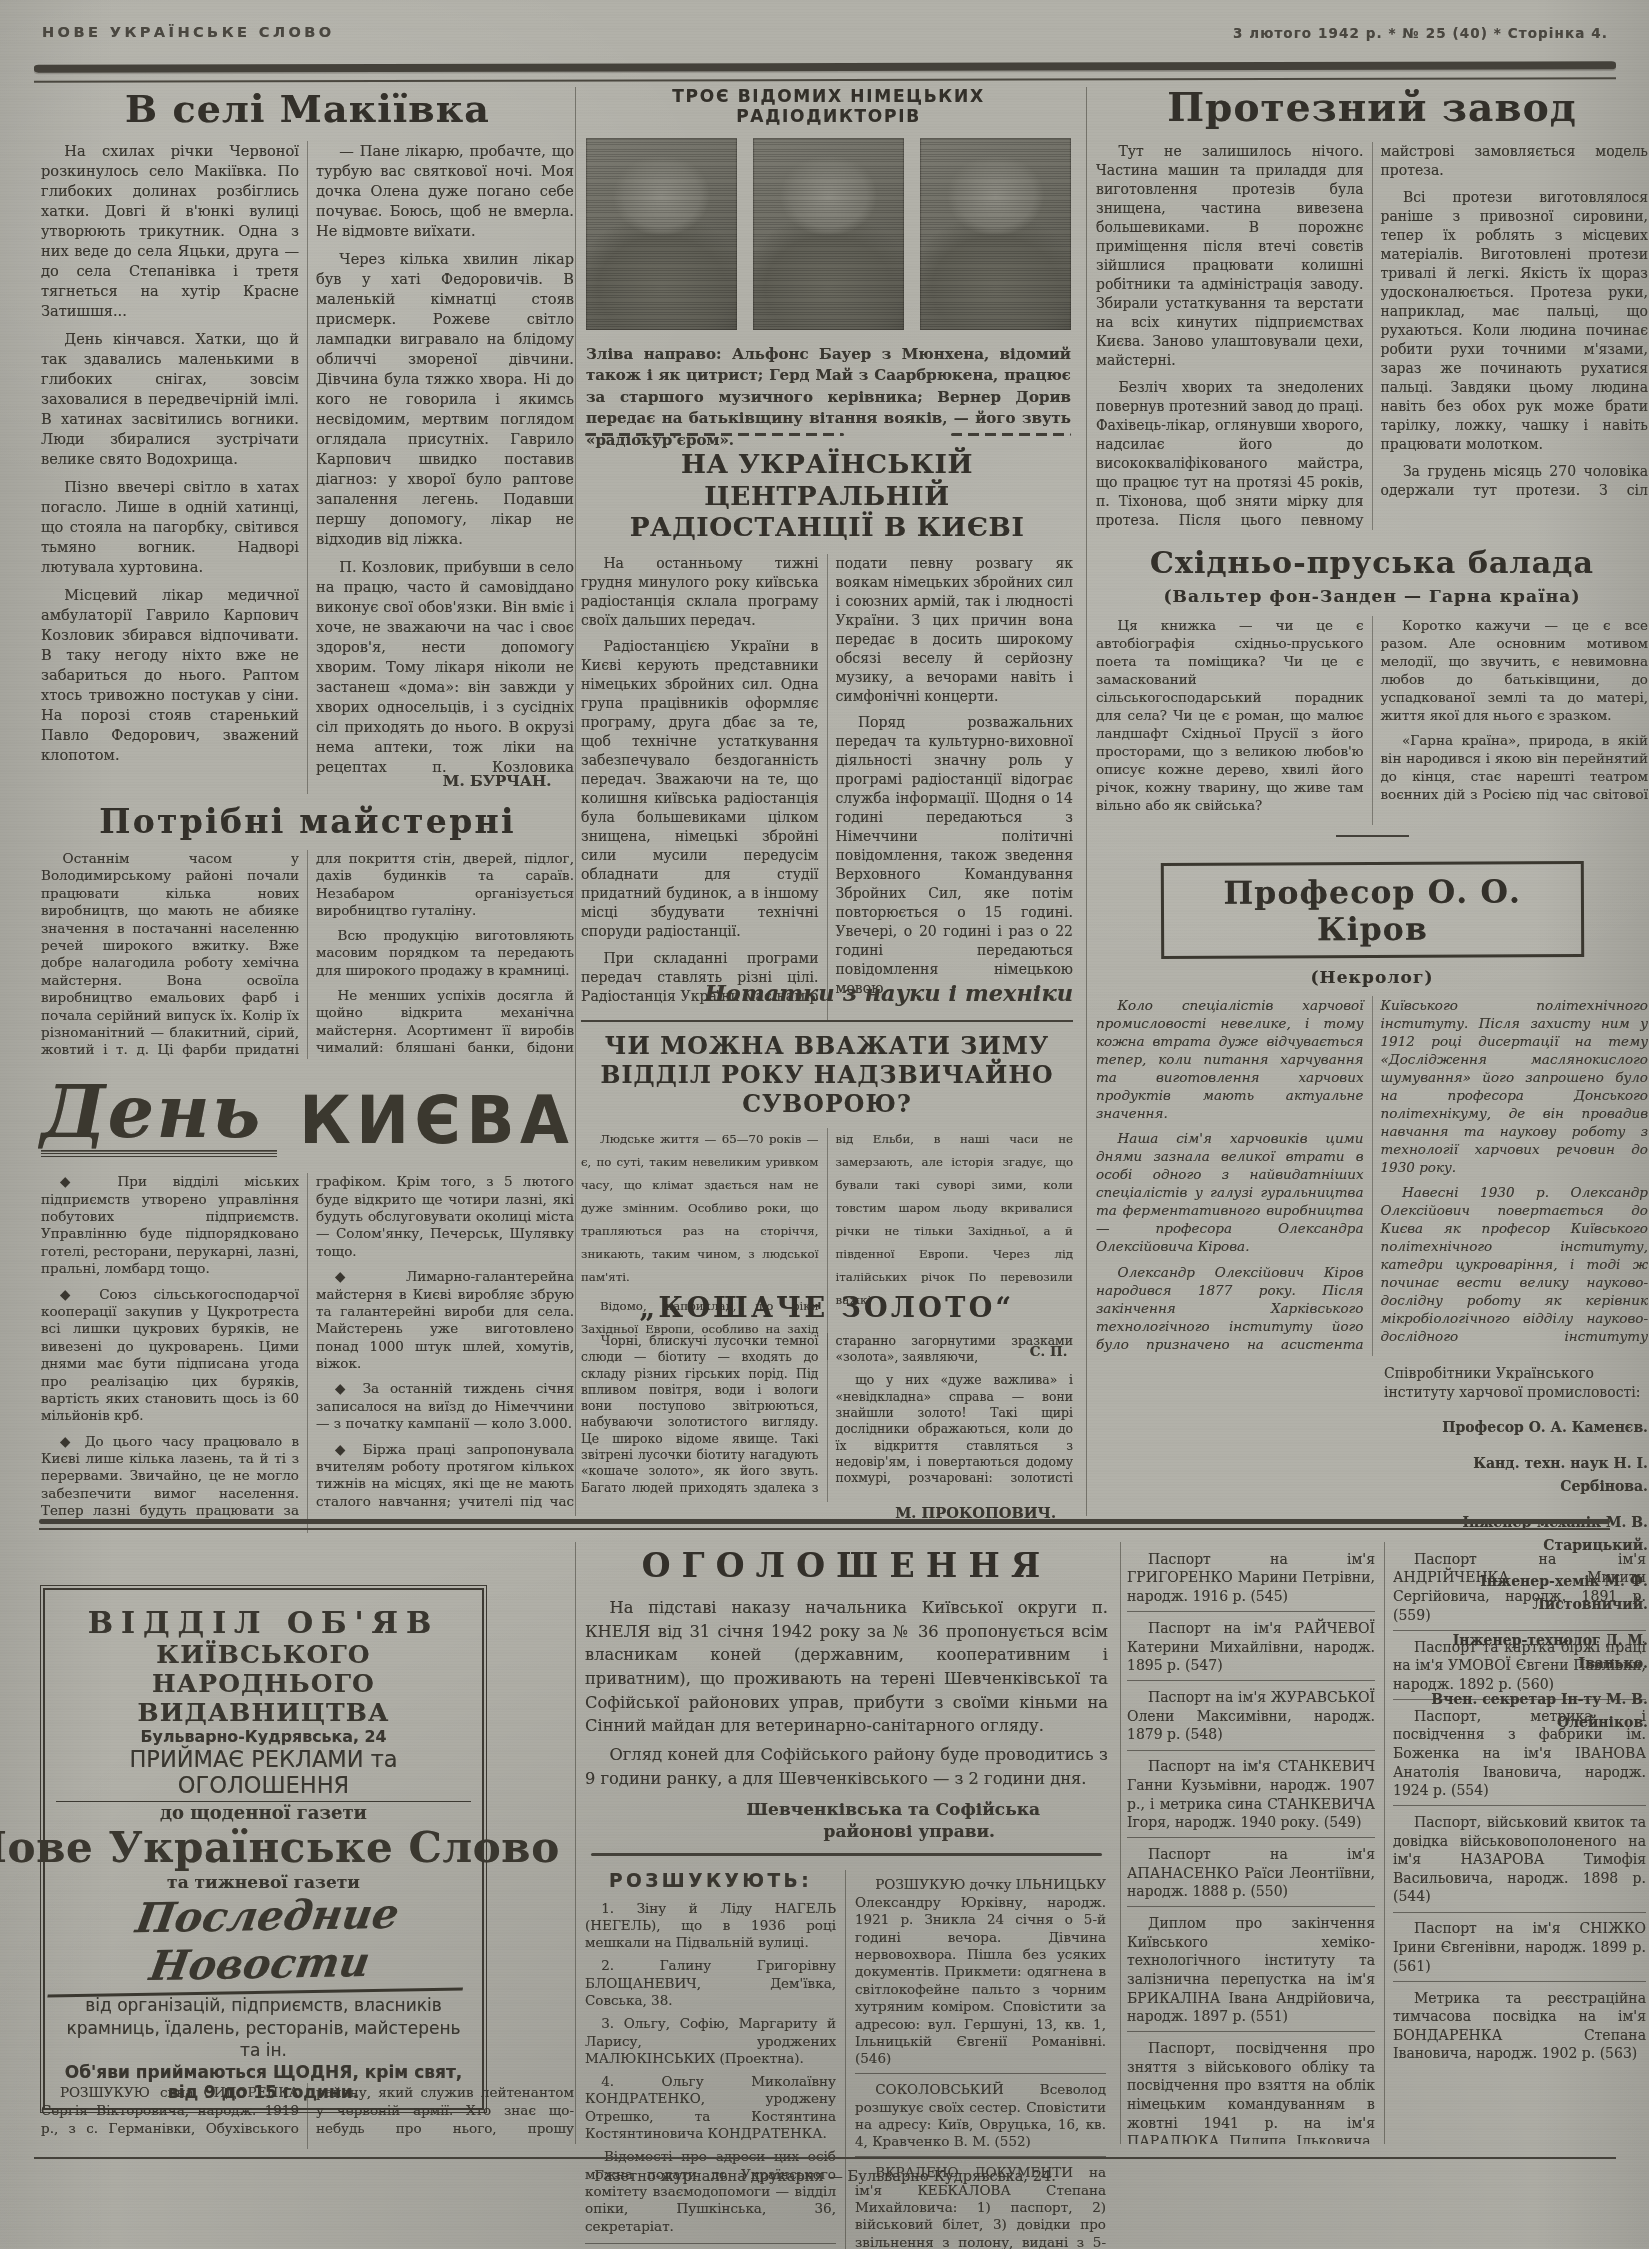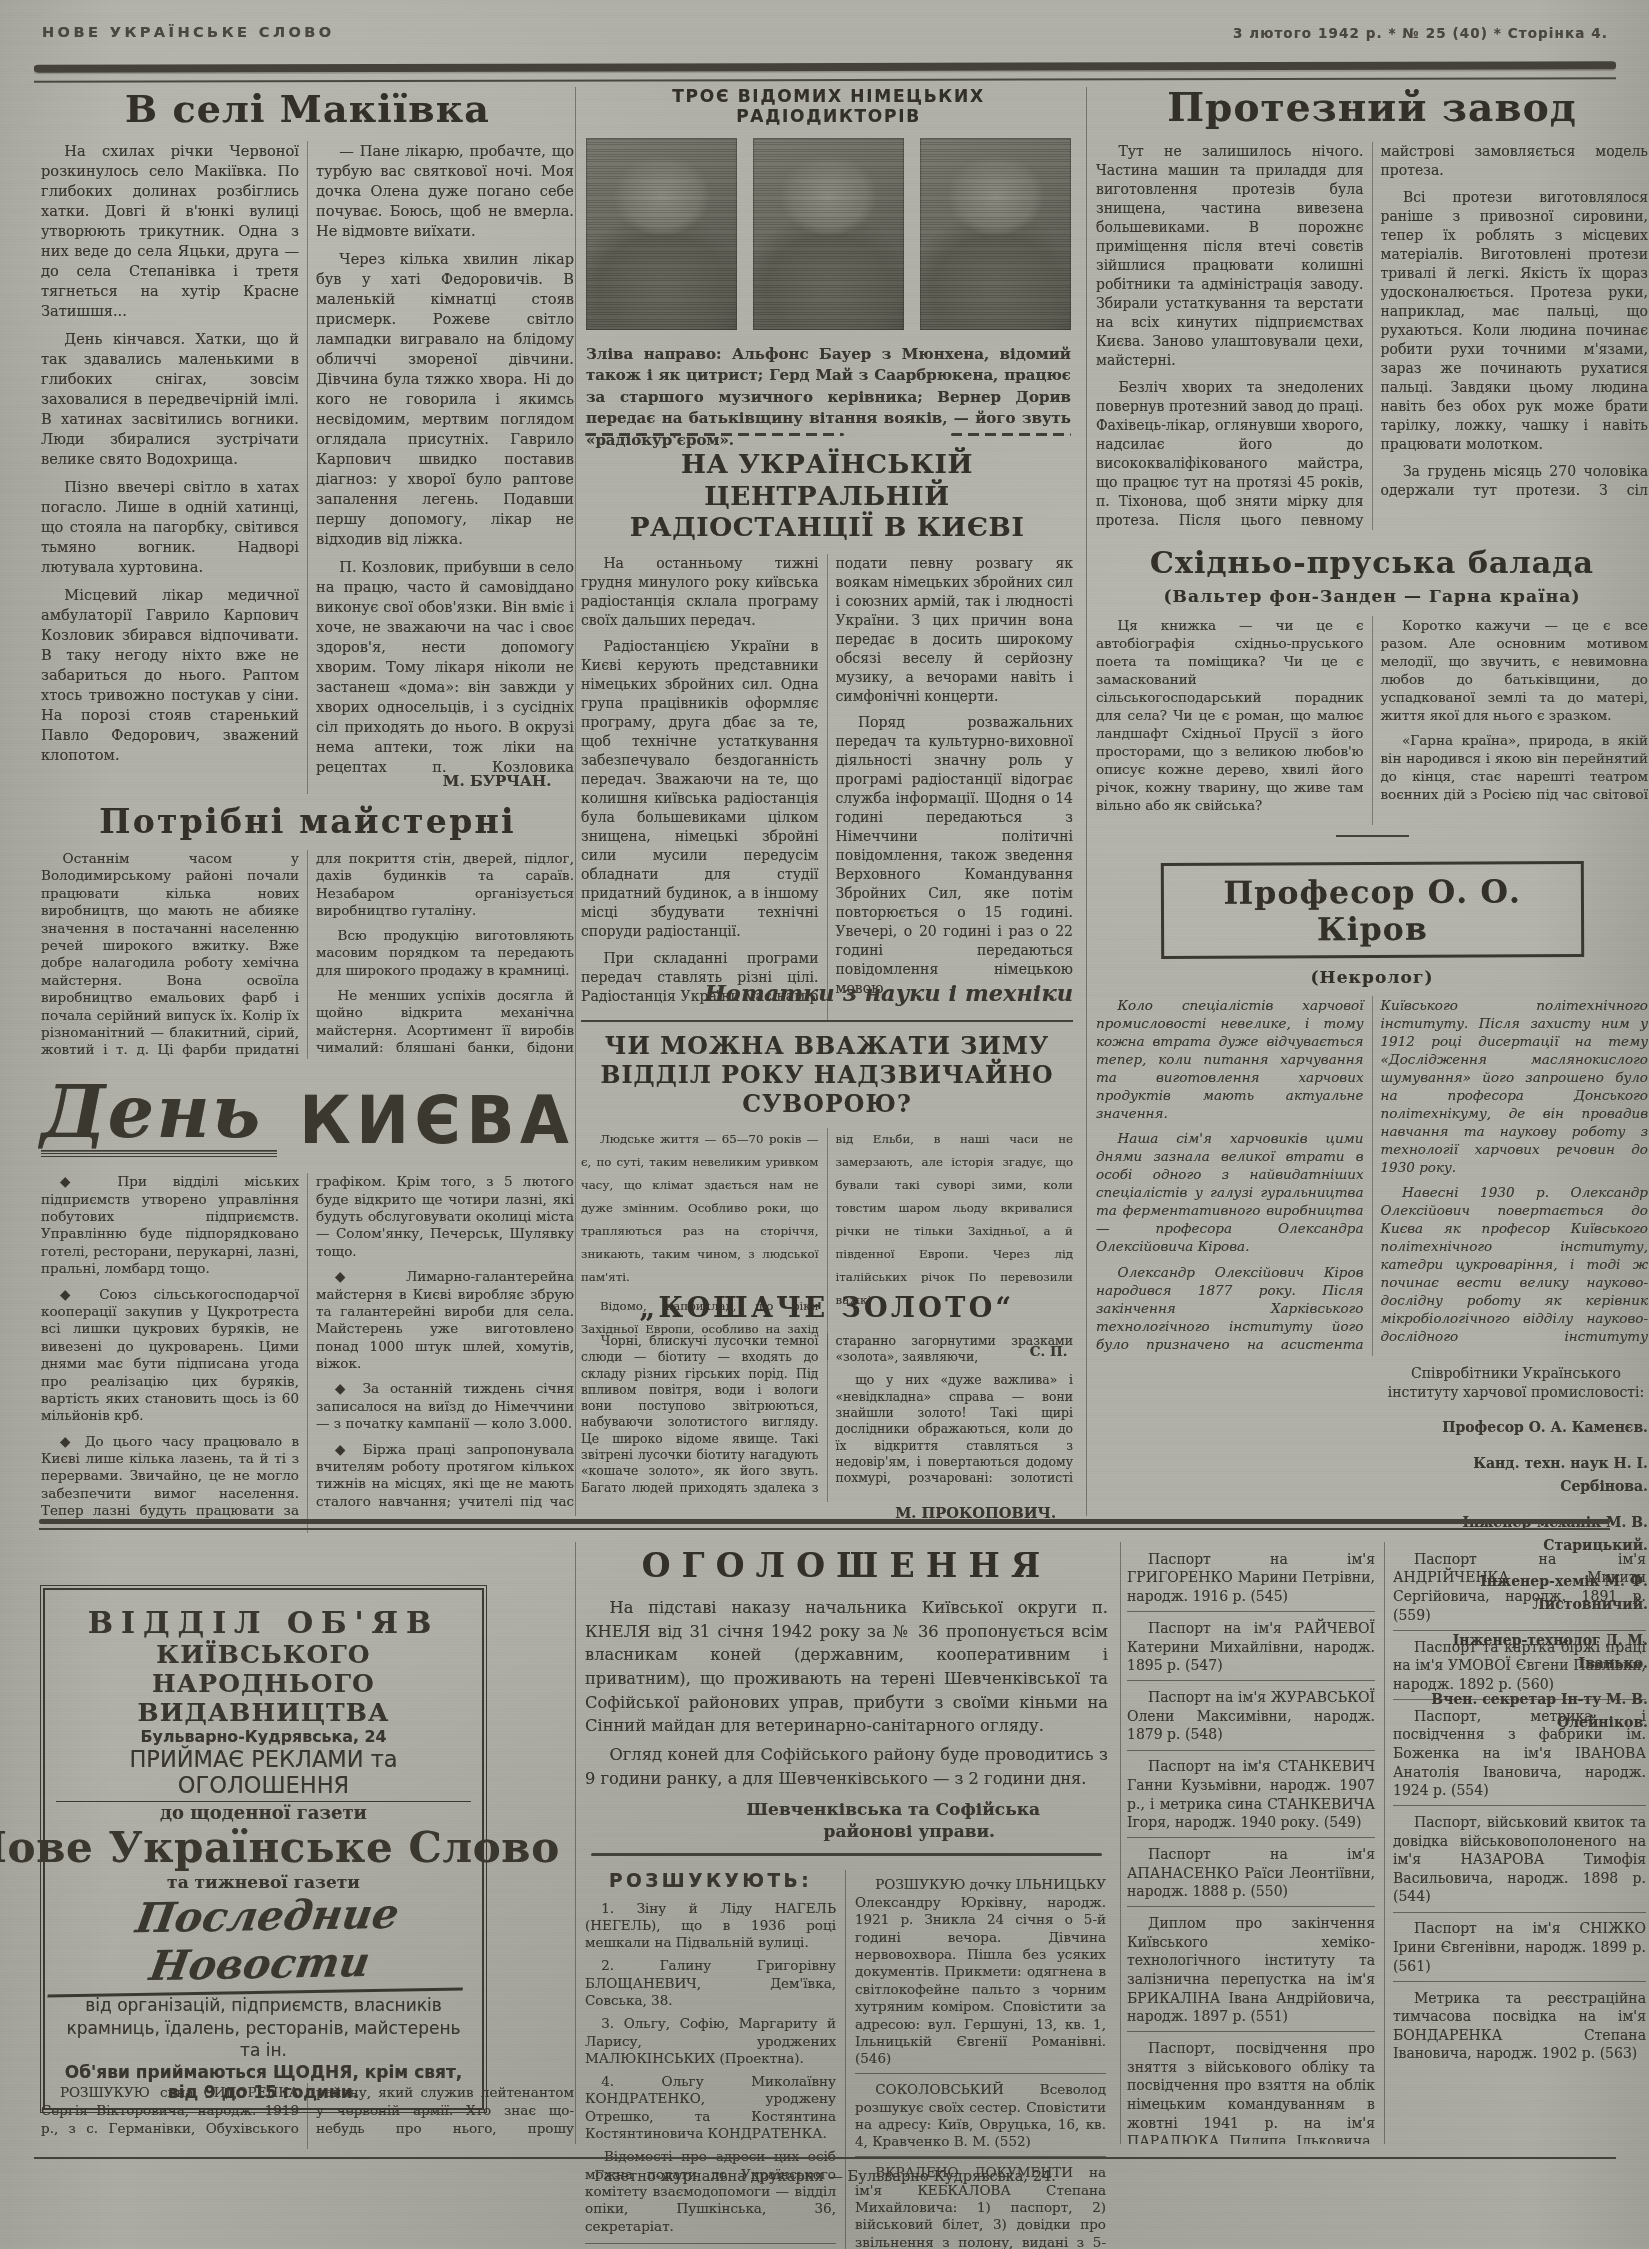--- a/index.html
+++ b/index.html
@@ -165,21 +165,21 @@
     <div class="kirov-box" style="width:394px;margin:0 auto;">
       <div class="h-big ink" style="font-size:31.5px;">Професор О. О. Кіров</div>
     </div>
     <div class="h-big ink" style="font-size:17px;margin-top:9px;">(Некролог)</div>
     <div class="colbody body-just ink" style="column-count:2;height:360px;font-size:13.5px;line-height:18px;margin-top:9px;font-style:italic;">
         <p>Коло спеціалістів харчової промисловості невелике, і тому кожна втрата дуже відчувається тепер, коли питання харчування та виготовлення харчових продуктів мають актуальне значення.</p>
         <p>Наша сім'я харчовиків цими днями зазнала великої втрати в особі одного з найвидатніших спеціалістів у галузі гуральництва та ферментативного виробництва — професора Олександра Олексійовича Кірова.</p>
         <p>Олександр Олексійович Кіров народився 1877 року. Після закінчення Харківського технологічного інституту його було призначено на асистента Київського політехнічного інституту. Після захисту ним у 1912 році дисертації на тему «Дослідження маслянокислого шумування» його запрошено було на професора Донського політехнікуму, де він провадив навчання та наукову роботу з технології харчових речовин до 1930 року.</p>
         <p>Навесні 1930 р. Олександр Олексійович повертається до Києва як професор Київського політехнічного інституту, катедри цукроваріння, і тоді ж починає вести велику науково-дослідну роботу як керівник мікробіологічного відділу науково-дослідного інституту ферментативної промисловості (тепер — інститут харчової промисловості), з яким не втрачав зв'язку аж до останнього часу.</p>
       </div>
-    <div class="ink" style="width:264px;margin-left:auto;margin-top:7.9px;font-size:14px;line-height:19px;text-align:center;">Співробітники Українського інституту харчової промисловості:</div>
+    <div class="ink" style="width:264px;margin-left:auto;margin-top:7.9px;font-size:14px;line-height:19px;">Співробітники Українського інституту харчової промисловості:</div>
     <div class="ink" style="width:264px;margin-left:auto;margin-top:4.5px;font-size:14px;line-height:22.5px;font-weight:bold;text-align:right;">
         <p>Професор О. А. Каменєв.</p>
         <p>Канд. техн. наук Н. І. Сербінова.</p>
         <p>Інженер-механік М. В. Старицький.</p>
         <p>Інженер-хемік М. Ф. Листовничий.</p>
         <p>Інженер-технолог Д. М. Іванько.</p>
         <p>Вчен. секретар Ін-ту М. В. Олейніков.</p>
       </div>
   </div>
 

